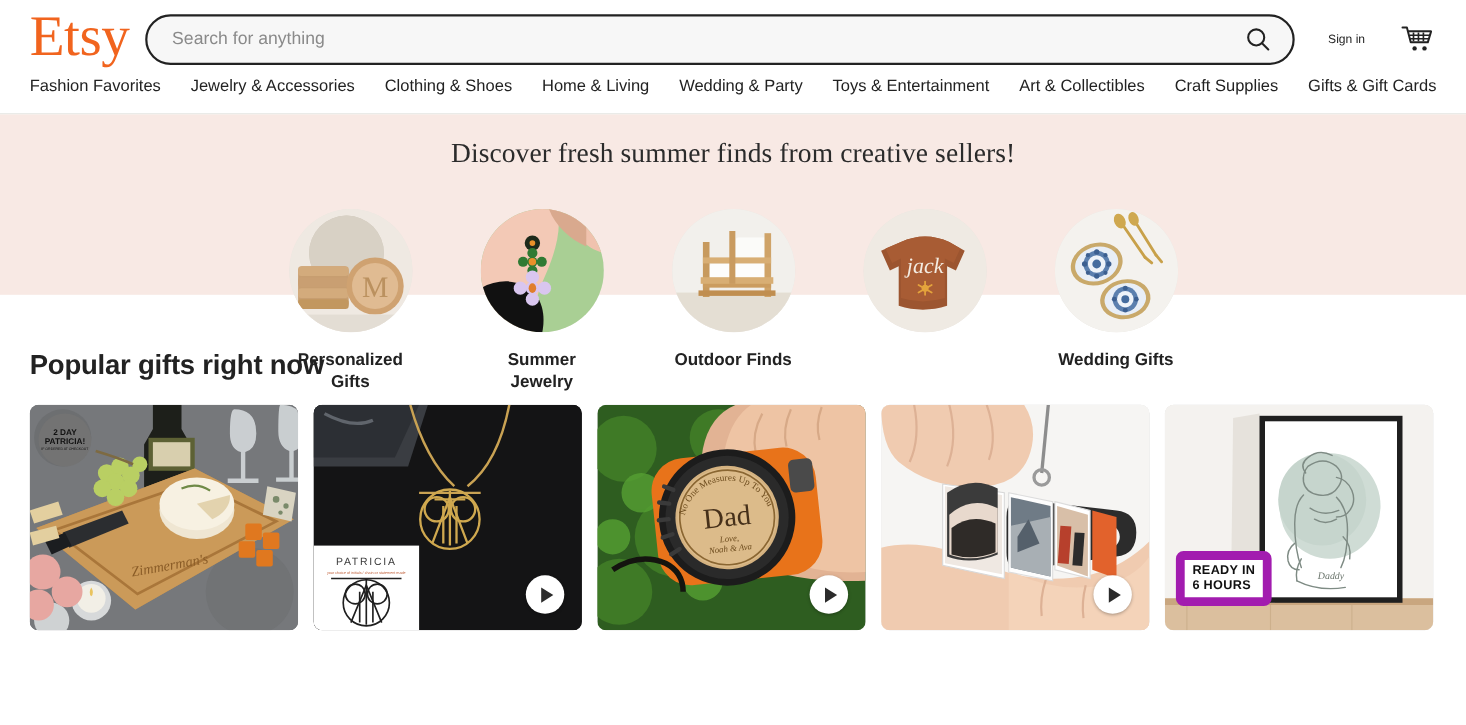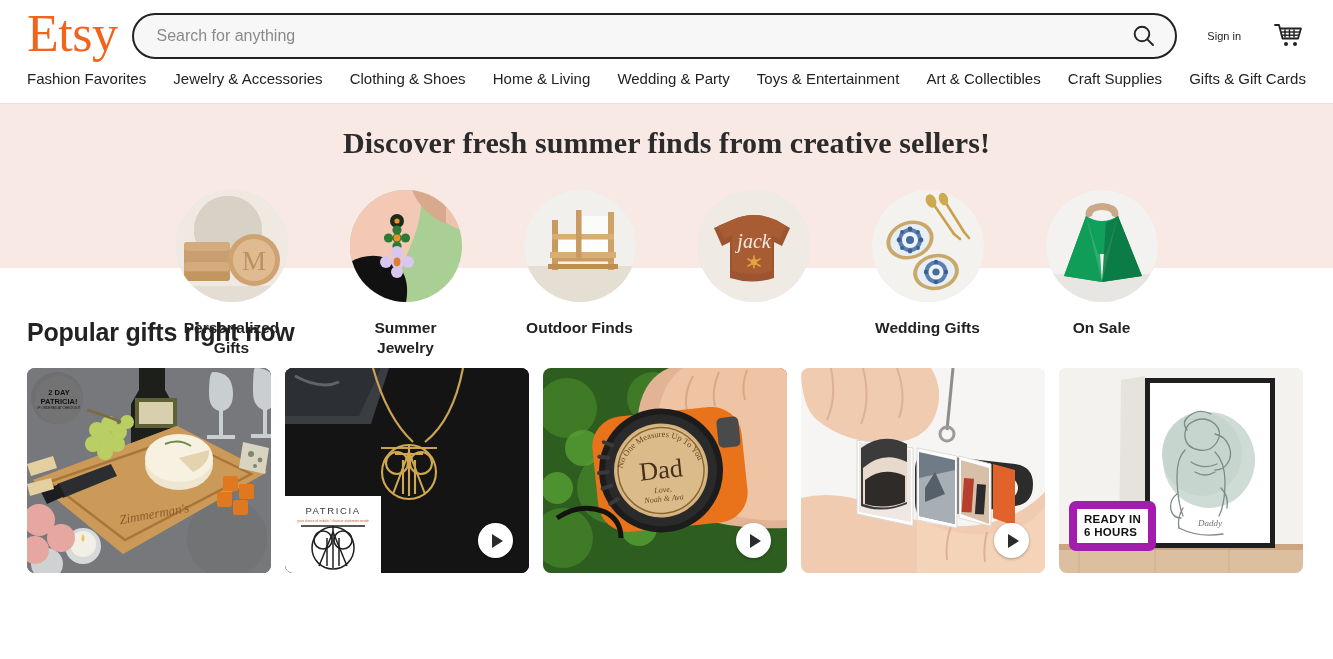--- a/index.html
+++ b/index.html
@@ -109,22 +109,22 @@
   }
 
   
   .hero {
     position: relative;
     background: #f8e9e4;
     height: 164px;
   }
   .hero-title {
     font-family: "Liberation Serif", serif;
-    font-size: 30px;
-    font-weight: 700;
+    font-size: 25px;
+    font-weight: 400;
     text-align: center;
     color: #2b2b2b;
     padding-top: 22px;
     letter-spacing: 0.1px;
   }
 
   
   .cats {
     position: absolute;
     top: 190px;
@@ -420,35 +420,20 @@
               <circle cx="64" cy="92" r="2.2"></circle>
             <circle cx="54" cy="82" r="2.2"></circle>
               <circle cx="74" cy="82" r="2.2"></circle>
           </g>
         </g>
       </svg>
     </div>
     <div class="cat-label">Wedding Gifts</div>
   </div>
 
-  <div class="cat">
-    <div class="cat-circle">
-      <svg viewBox="0 0 112 112" preserveAspectRatio="xMidYMid slice">
-        <rect width="112" height="112" fill="#f3f2f0"></rect>
-        <rect y="84" width="112" height="28" fill="#e8e6e3"></rect>
-        <path d="M44 16 q12 -6 24 0 q6 4 4 12 l-6 -2 q0 -6 -10 -6 q-10 0 -10 6 l-6 2 q-2 -8 4 -12 z" fill="#caa888"></path>
-        <path d="M40 26 L56 92 L18 86 Z" fill="#0f8f52"></path>
-        <path d="M72 26 L56 92 L96 86 Z" fill="#0d7c47"></path>
-        <path d="M40 26 q16 10 32 0 L60 64 L52 64 Z" fill="#10a05c"></path>
-        <path d="M56 92 L18 86 L40 26 q6 5 12 6 z" fill="#0fa059" opacity=".85"></path>
-        <path d="M56 92 L96 86 L72 26 q-6 5 -12 6 z" fill="#0b7c46" opacity=".9"></path>
-      </svg>
-    </div>
-    <div class="cat-label">On Sale</div>
-  </div>
 </div>
 
 <div class="section">
   <div class="section-title">Popular gifts right now</div>
 
   <div class="grid">
 
     <div class="card">
       <svg viewBox="0 0 244 205" preserveAspectRatio="xMidYMid slice">
         <rect width="244" height="205" fill="#6d6f72"></rect>

